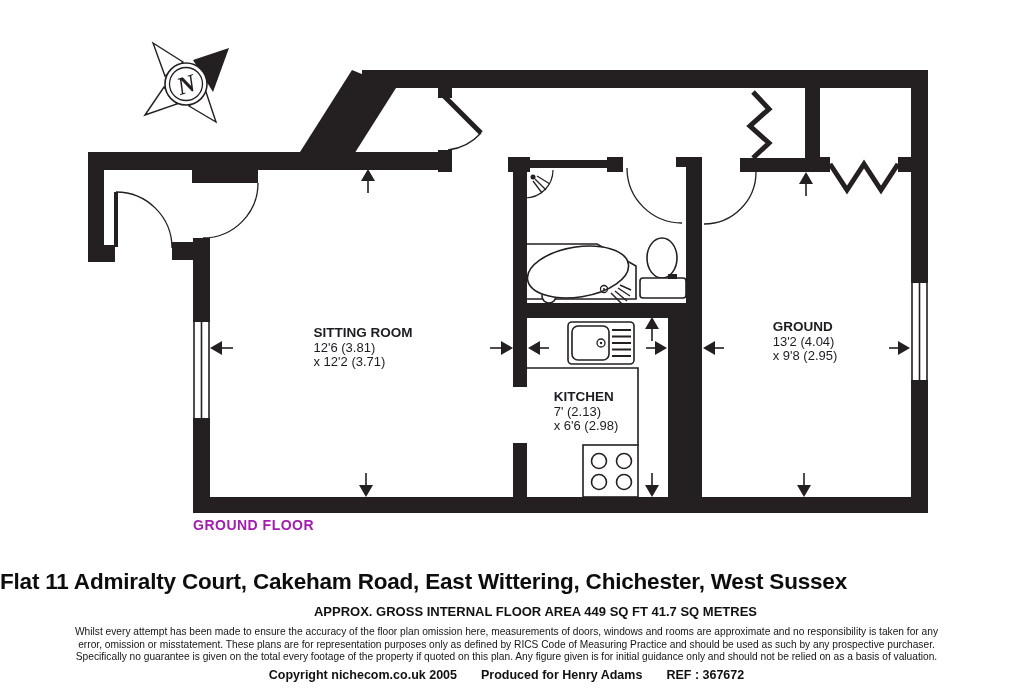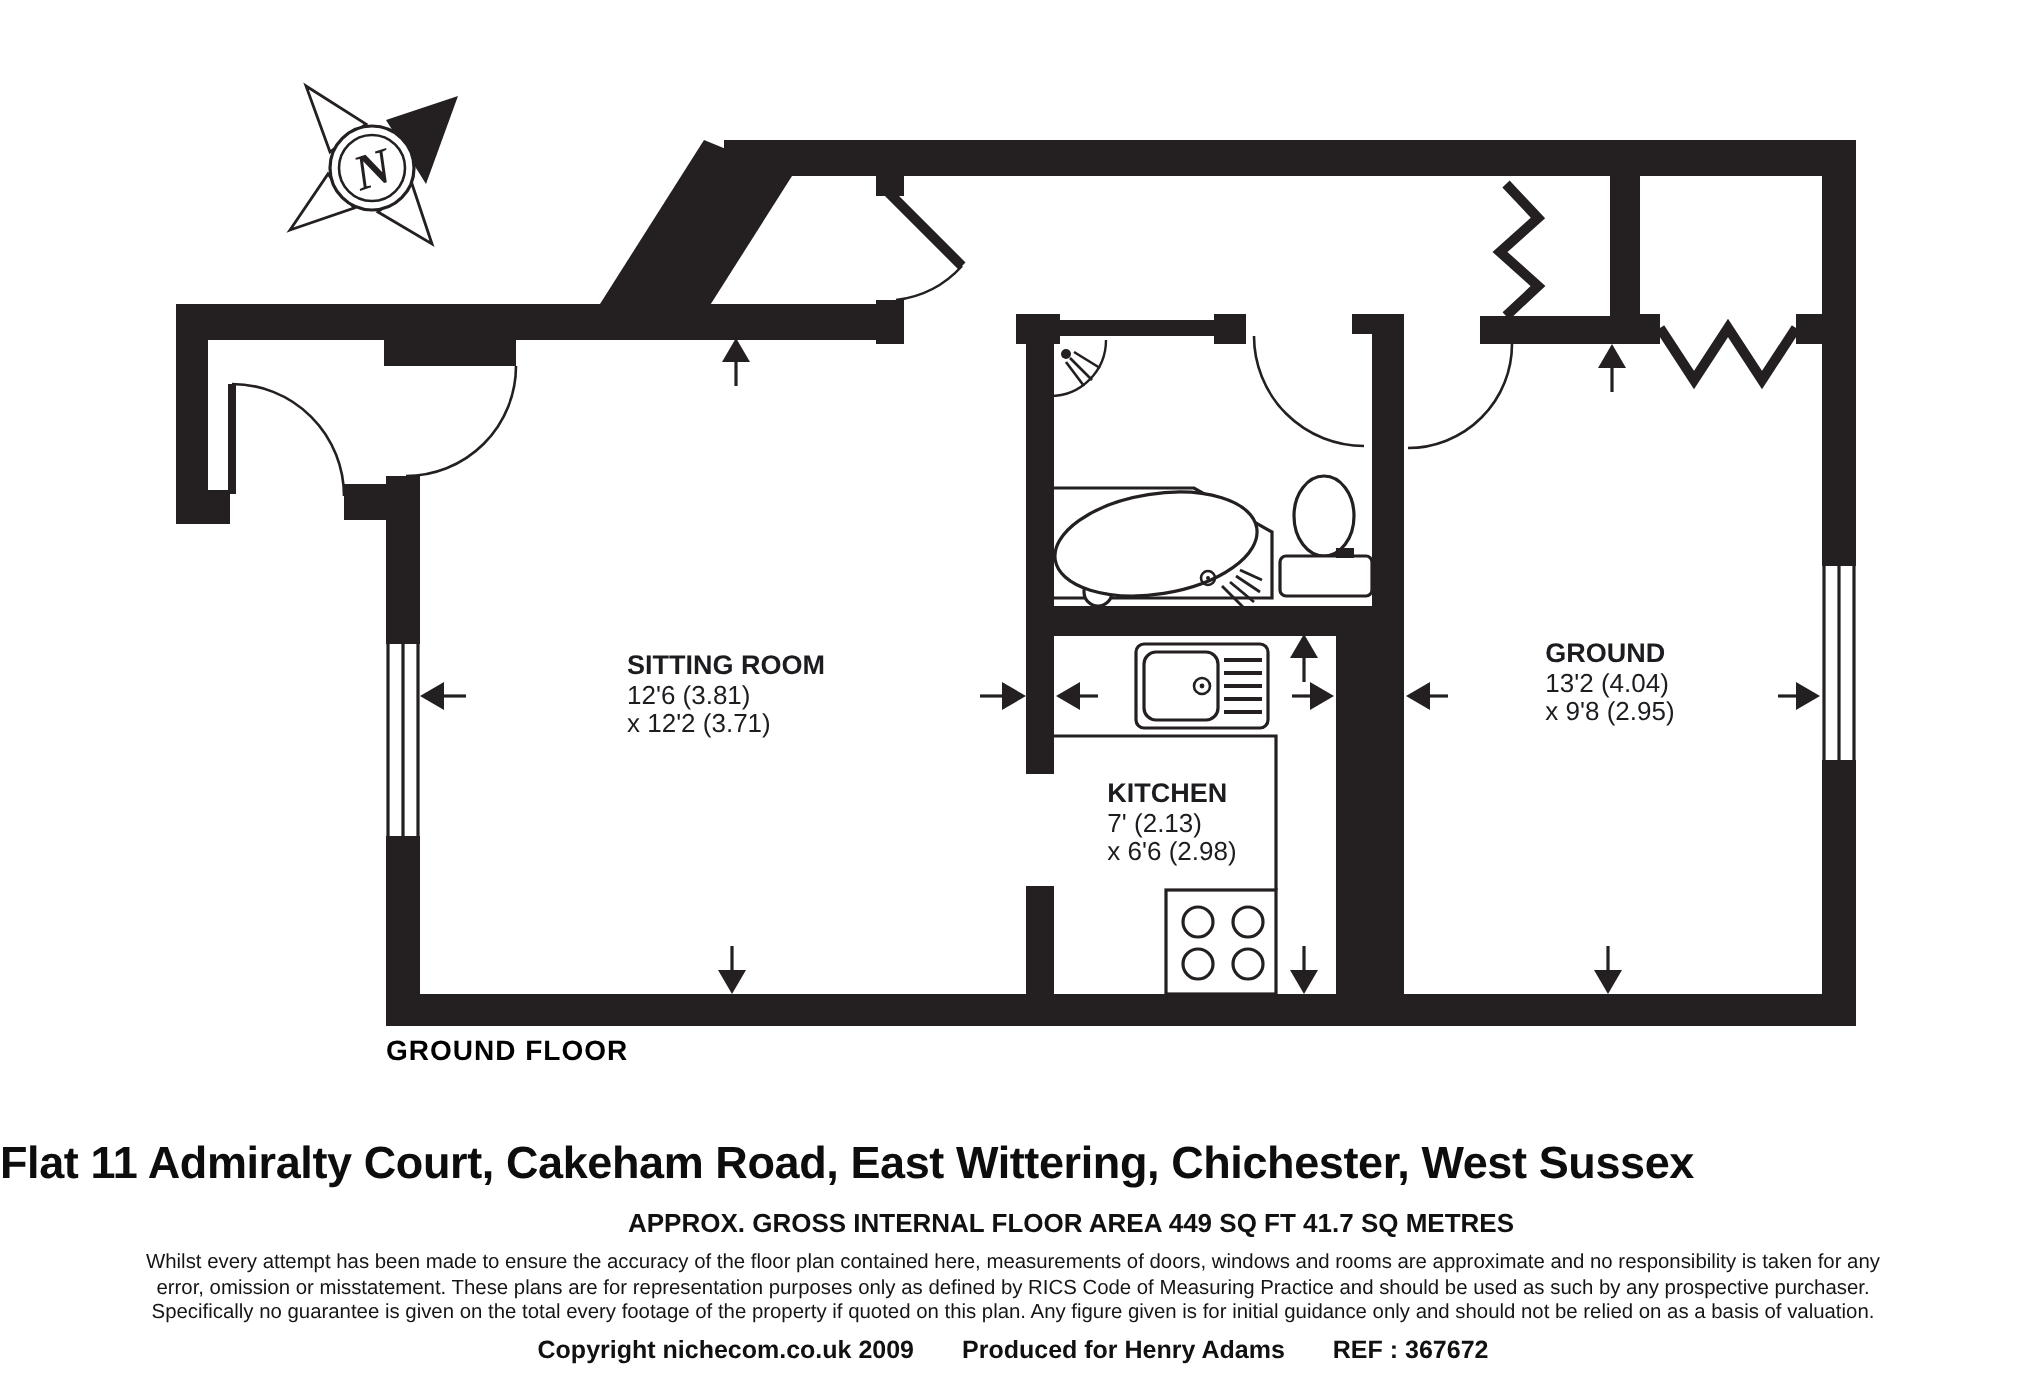--- a/index.html
+++ b/index.html
@@ -8,21 +8,21 @@
     font-family:"Liberation Sans", sans-serif;color:#1a1a1c;
   }
   .plan-svg{position:absolute;left:0;top:0;}
   .room-label{
     position:absolute;transform:translateX(-50%);
     color:#1d1d21;font-size:13px;line-height:14.5px;white-space:nowrap;
   }
   .room-label .room-name{font-weight:bold;font-size:13.5px;}
   .floor-label{
     position:absolute;left:193px;top:517px;font-weight:bold;font-size:14px;
-    letter-spacing:.5px;color:#000000;white-space:nowrap;
+    letter-spacing:.5px;color:#a21caf;white-space:nowrap;
   }
   .addr-title{
     position:absolute;left:0;top:569px;width:100%;
     font-weight:bold;font-size:22.5px;letter-spacing:-0.2px;color:#0d0d0d;white-space:nowrap;
   }
   .area-line{
     position:absolute;left:0;top:604px;width:100%;text-align:center;
     font-weight:bold;font-size:13px;color:#111;white-space:nowrap;margin-left:29px;
   }
   .disclaimer{
@@ -243,24 +243,24 @@
     <div>13'2 (4.04)</div>
     <div>x 9'8 (2.95)</div>
   </div>
 
   <div class="floor-label">GROUND FLOOR</div>
 
   <div class="addr-title">Flat 11 Admiralty Court, Cakeham Road, East Wittering, Chichester, West Sussex</div>
   <div class="area-line">APPROX. GROSS INTERNAL FLOOR AREA 449 SQ FT 41.7 SQ METRES</div>
 
   <div class="disclaimer">
-    <div>Whilst every attempt has been made to ensure the accuracy of the floor plan contained here, measurements of doors, windows and rooms are approximate and no responsibility is taken for any</div>
+    <div>Whilst every attempt has been made to ensure the accuracy of the floor plan omission here, measurements of doors, windows and rooms are approximate and no responsibility is taken for any</div>
     <div>error, omission or misstatement. These plans are for representation purposes only as defined by RICS Code of Measuring Practice and should be used as such by any prospective purchaser.</div>
     <div>Specifically no guarantee is given on the total every footage of the property if quoted on this plan. Any figure given is for initial guidance only and should not be relied on as a basis of valuation.</div>
   </div>
 
   <div class="footer-line">
-    <span>Copyright nichecom.co.uk 2009</span>
+    <span>Copyright nichecom.co.uk 2005</span>
     <span>Produced for Henry Adams</span>
     <span>REF : 367672</span>
   </div>
 
 </div>
 
 </body></html>

